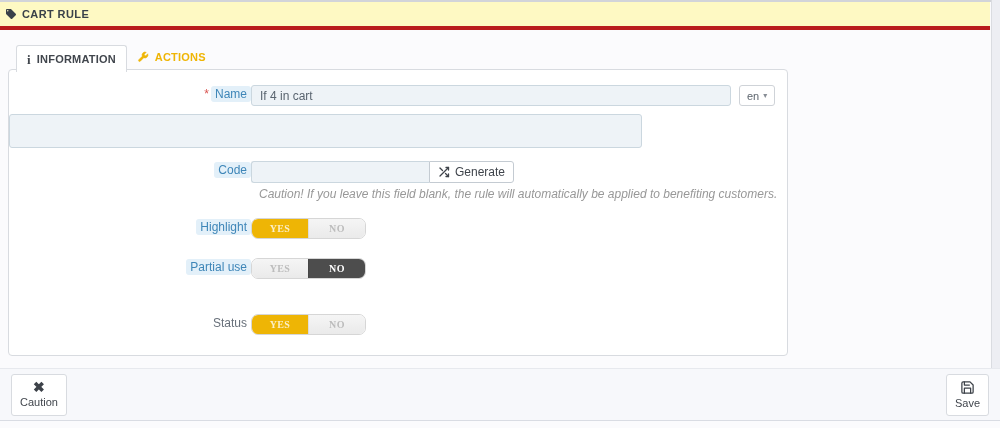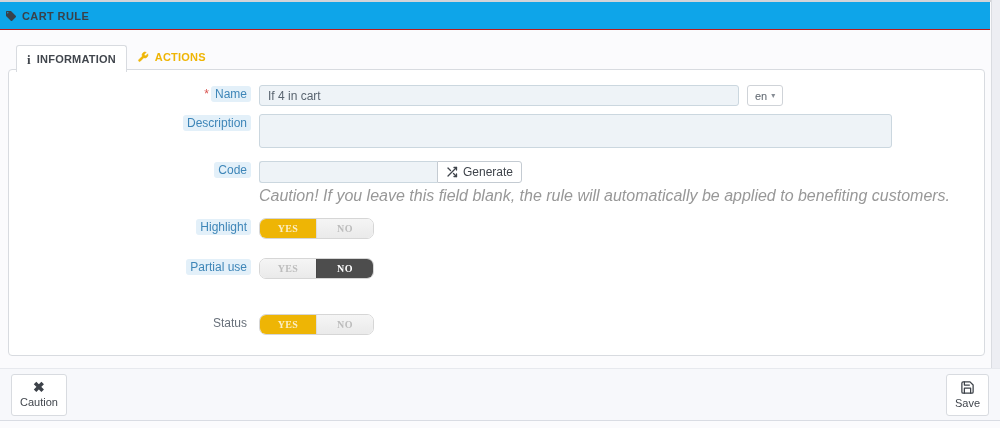--- a/index.html
+++ b/index.html
@@ -7,49 +7,49 @@
   body {
     font-family:"Liberation Sans", sans-serif;
     background:#fbfbfd;
     position:relative;
     overflow:hidden;
     color:#41464d;
   }
   .top-edge { position:absolute; top:0; left:0; width:1000px; height:2px; background:#d2d4d9; }
   .page-header {
     position:absolute; top:2px; left:0; right:10px; height:28px;
-    background:#0ea5e9; border-bottom:1px solid #b91c1c;
+    background:#fef9c3; border-bottom:4px solid #b91c1c;
     display:flex; align-items:center; gap:5px; padding-left:5px;
   }
   .page-title { font-size:11px; font-weight:bold; color:#3a4149; letter-spacing:.4px; }
   .right-strip {
     position:absolute; top:0; right:0; width:9px; height:368px;
     background:#edeef3; border-left:1px solid #dadce1;
   }
   .tabs { position:absolute; top:44px; left:16px; display:flex; align-items:flex-end; z-index:2; }
   .tab {
     height:26px; padding:0 10px; display:flex; align-items:center; gap:6px;
     font-size:11px; font-weight:bold; color:#efb505; letter-spacing:.2px; cursor:pointer;
     white-space:nowrap;
   }
   .tab.active {
     background:#fff; border:1px solid #d8dbe0; border-bottom:0;
     border-radius:3px 3px 0 0; color:#41464d; height:27px; margin-bottom:-2px;
   }
   .tab .info-glyph { font-family:"Liberation Serif", serif; font-weight:bold; font-size:13px; line-height:11px; }
   .panel {
-    position:absolute; left:8px; top:69px; width:977px; height:287px;
+    position:absolute; left:8px; top:69px; width:780px; height:287px;
     background:#fff; border:1px solid #d8dbe0; border-radius:4px; z-index:1;
   }
   .row { position:absolute; left:0; width:100%; display:flex; align-items:flex-start; }
   .label-col { width:242px; text-align:right; padding-top:2px; font-size:12px; white-space:nowrap; }
   .chip { background:#e3f0f9; color:#3e86b8; padding:1px 4px; border-radius:3px; }
   .label-plain { color:#68707a; padding:1px 4px; }
   .star { color:#d9534f; margin-right:2px; font-size:12px; }
-  .controls { margin-left:8px; display:flex; align-items:flex-start; }
+  .controls { display:flex; align-items:flex-start; }
   .text-input {
     background:#eef3f7; border:1px solid #cbd7df; border-radius:3px;
     height:21px; padding:0 8px; font-size:12px; color:#5a6570;
     font-family:"Liberation Sans", sans-serif;
   }
   .name-input { width:480px; }
   .lang-btn {
     margin-left:8px; height:21px; border:1px solid #cfd3d8; background:#fff;
     border-radius:3px; font-size:11px; color:#5c646d; padding:0 7px;
     display:flex; align-items:center; gap:4px; cursor:pointer;
@@ -60,21 +60,21 @@
     background:#eef3f7; border:1px solid #cbd7df; border-radius:3px;
     font-family:"Liberation Sans", sans-serif; font-size:12px; color:#5a6570; padding:3px 8px;
   }
   .code-group { display:flex; }
   .code-input { width:178px; height:22px; border-radius:3px 0 0 3px; border-right:0; }
   .generate-btn {
     height:22px; background:#fff; border:1px solid #c4cbd2; border-radius:0 3px 3px 0;
     font-size:12px; color:#3f444b; display:flex; align-items:center; gap:5px;
     padding:0 8px; cursor:pointer;
   }
-  .caution-text { position:absolute; left:250px; font-size:16px; font-style:italic; color:#989898; }
+  .caution-text { position:absolute; left:250px; font-size:12px; font-style:italic; color:#989898; }
   .toggle {
     width:115px; height:21px; display:flex; border:1px solid #d6d6d6;
     border-radius:7px; overflow:hidden; cursor:pointer;font-family:Liberation Serif, serif;
   }
   .toggle span {
     flex:1; text-align:center; line-height:19px; font-size:10px;
     font-weight:bold; letter-spacing:.4px;
   }
   .toggle span + span { border-left:1px solid rgba(0,0,0,.07); }
   .t-gold { background:#eeb505; color:rgba(255,255,255,.78); }
@@ -137,23 +137,20 @@
     <div class="controls">
       <input class="text-input name-input" type="text" value="If 4 in cart" style="">
       <div class="lang-btn">
         <span>en</span>
         <span class="caret">▾</span>
       </div>
     </div>
   </div>
 
   <div class="row" style="top:44px;">
-    <div class="label-col">
-      <span class="chip">Description</span>
-    </div>
     <div class="controls">
       <textarea class="desc-input" style=""></textarea>
     </div>
   </div>
 
   <div class="row" style="top:91px;">
     <div class="label-col">
       <span class="chip">Code</span>
     </div>
     <div class="controls">

